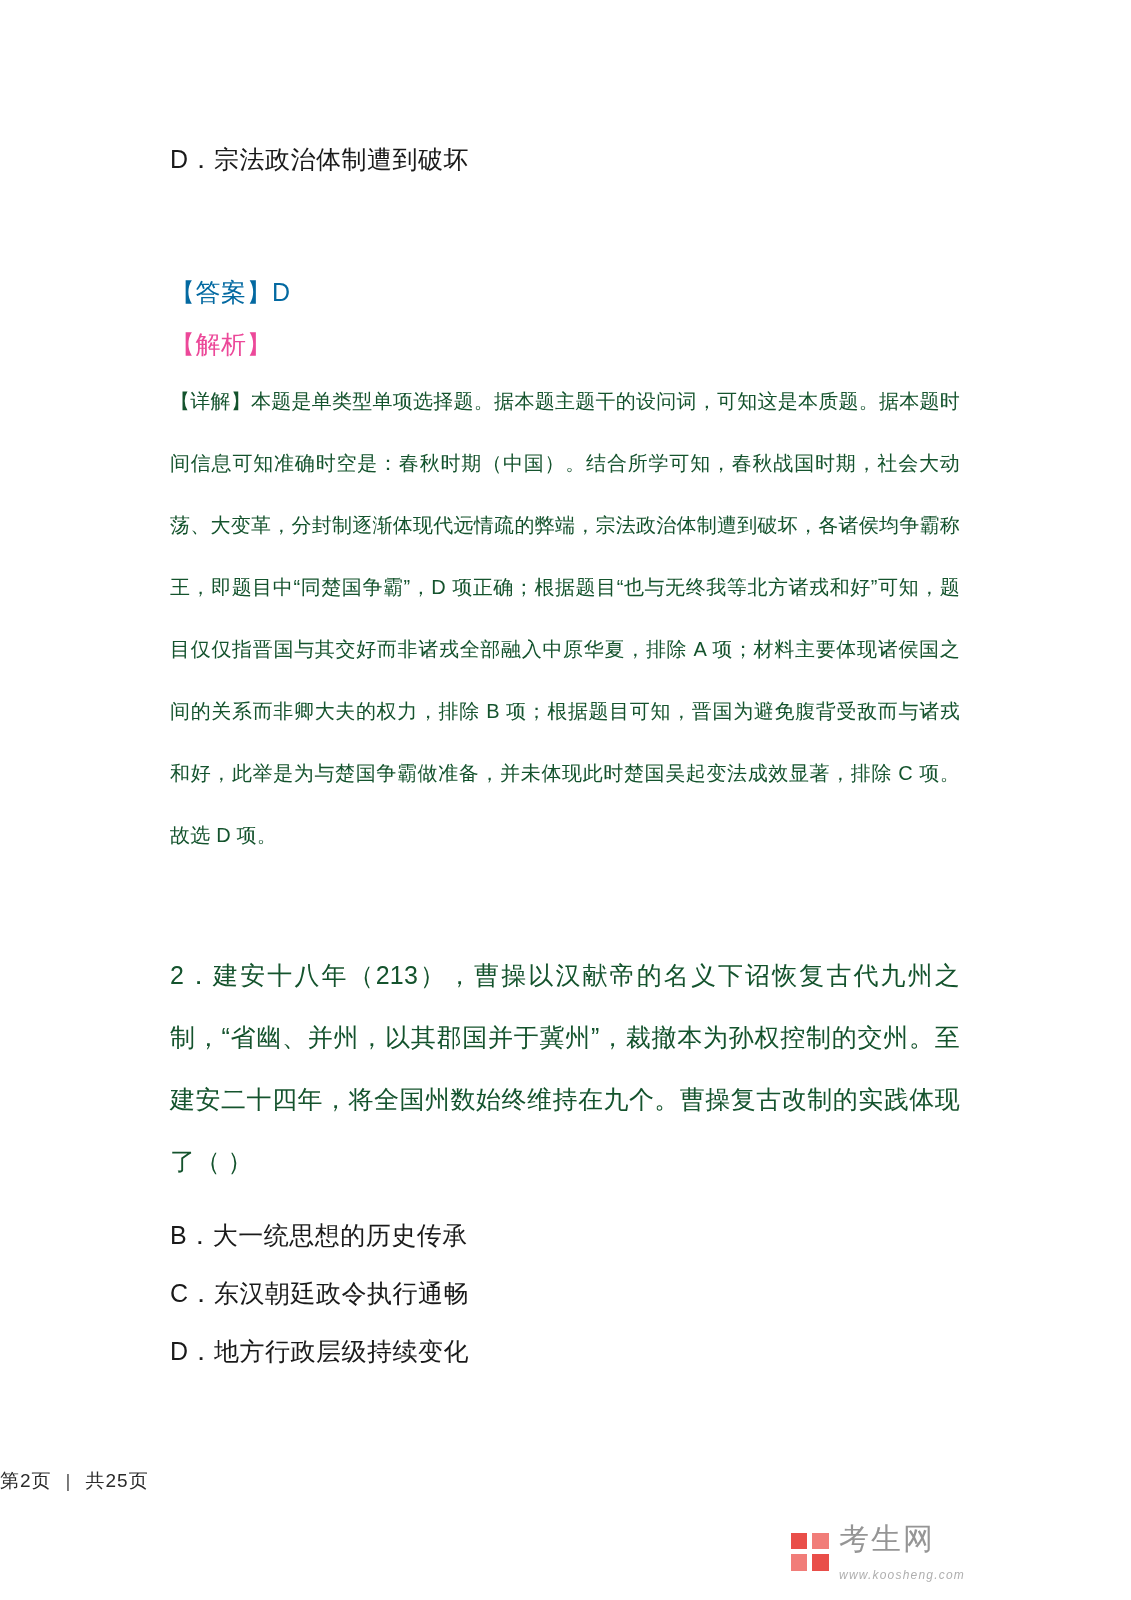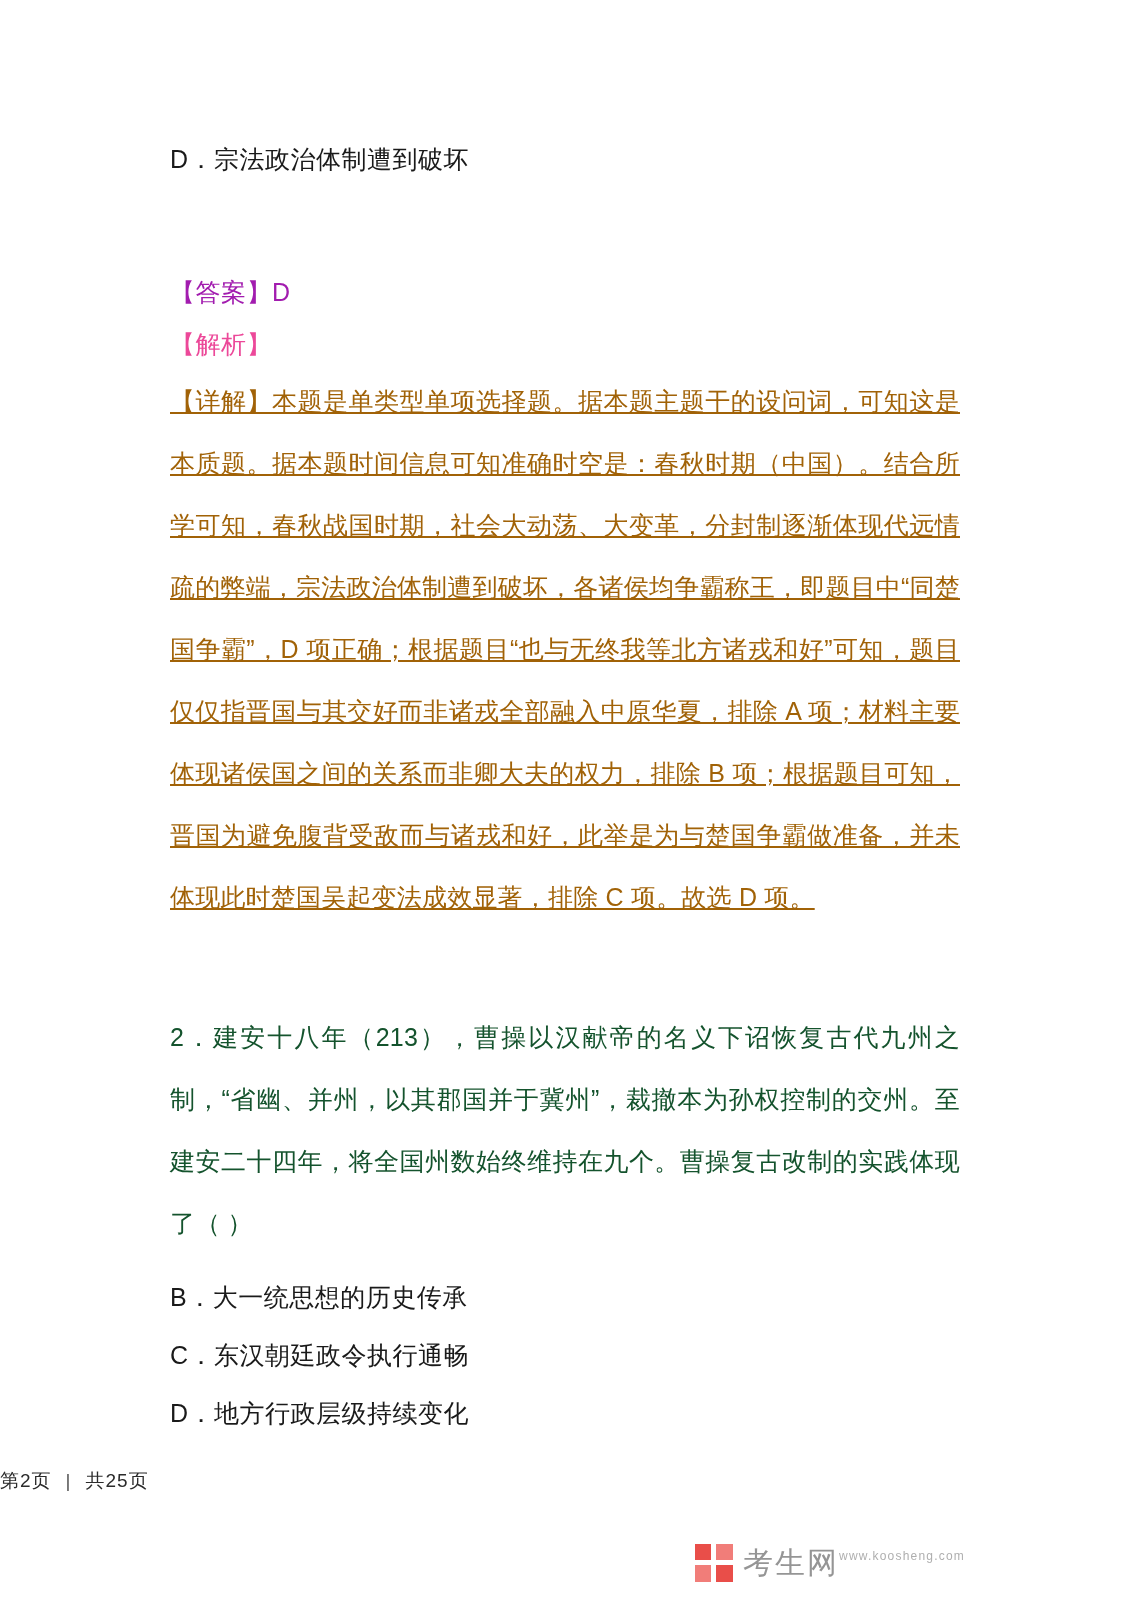--- a/index.html
+++ b/index.html
@@ -33,35 +33,34 @@
     white-space: nowrap;
   }
   .gap-lg { height: 78px; }
   .gap-sm { height: 14px; }
   .answer-line {
     font-size: 25px;
     line-height: 52px;
     color: #2f7fc1;
     letter-spacing: 0.5px;
   }
-  .label-blue { color: #a21caf; }
+  .label-blue { color: #0369a1; }
   .explain-label {
     font-size: 25px;
     line-height: 52px;
     color: #ec4899;
     letter-spacing: 0.5px;
   }
   .para {
-    font-size: 25px;
+    font-size: 20px;
     line-height: 62px;
     text-align: justify;
     text-justify: inter-ideograph;
     letter-spacing: 0.2px;
-    color: #a16207;
-    text-decoration: underline;
+    color: #14532d;
   }
   .question {
     font-size: 25px;
     line-height: 62px;
     text-align: justify;
     text-justify: inter-ideograph;
     letter-spacing: 0.2px;
     color: #14532d;
   }
   .footer {
@@ -97,33 +96,34 @@
     position: absolute;
     display: block;
     background: #e8403a;
   }
   .wm-mark i.a { left: 0;  top: 0;  width: 16px; height: 16px; }
   .wm-mark i.b { left: 21px; top: 0; width: 17px; height: 16px; background:#f0736e; }
   .wm-mark i.c { left: 0;  top: 21px; width: 16px; height: 17px; background:#f0736e; }
   .wm-mark i.d { left: 21px; top: 21px; width: 17px; height: 17px; }
   .wm-text {
     display: flex;
-    flex-direction: row;
+    flex-direction: column;
     line-height: 1.05;
   }
   .wm-name {
     font-size: 30px;
     color: #8d8d8d;
     letter-spacing: 2px;
   }
   .wm-url {
     font-size: 12px;
     color: #a8a8a8;
     letter-spacing: 1.2px;
-    margin-top: 3px;
+    margin-top: 15px;
+    font-style: italic;
   }
 </style>
 </head>
 <body>
 
 <div class="page">
 
   <div class="content">
 
     <div class="opt-line">D．宗法政治体制遭到破坏</div>

